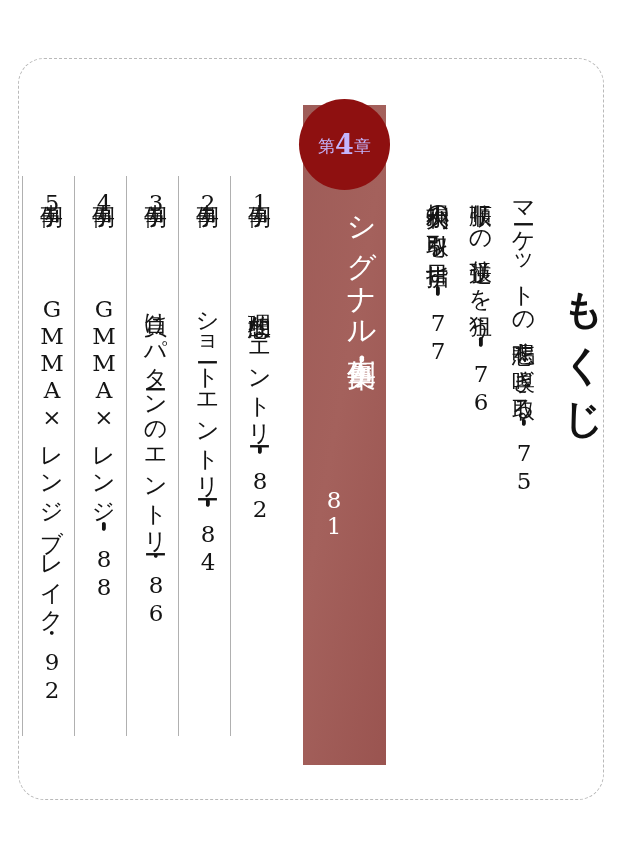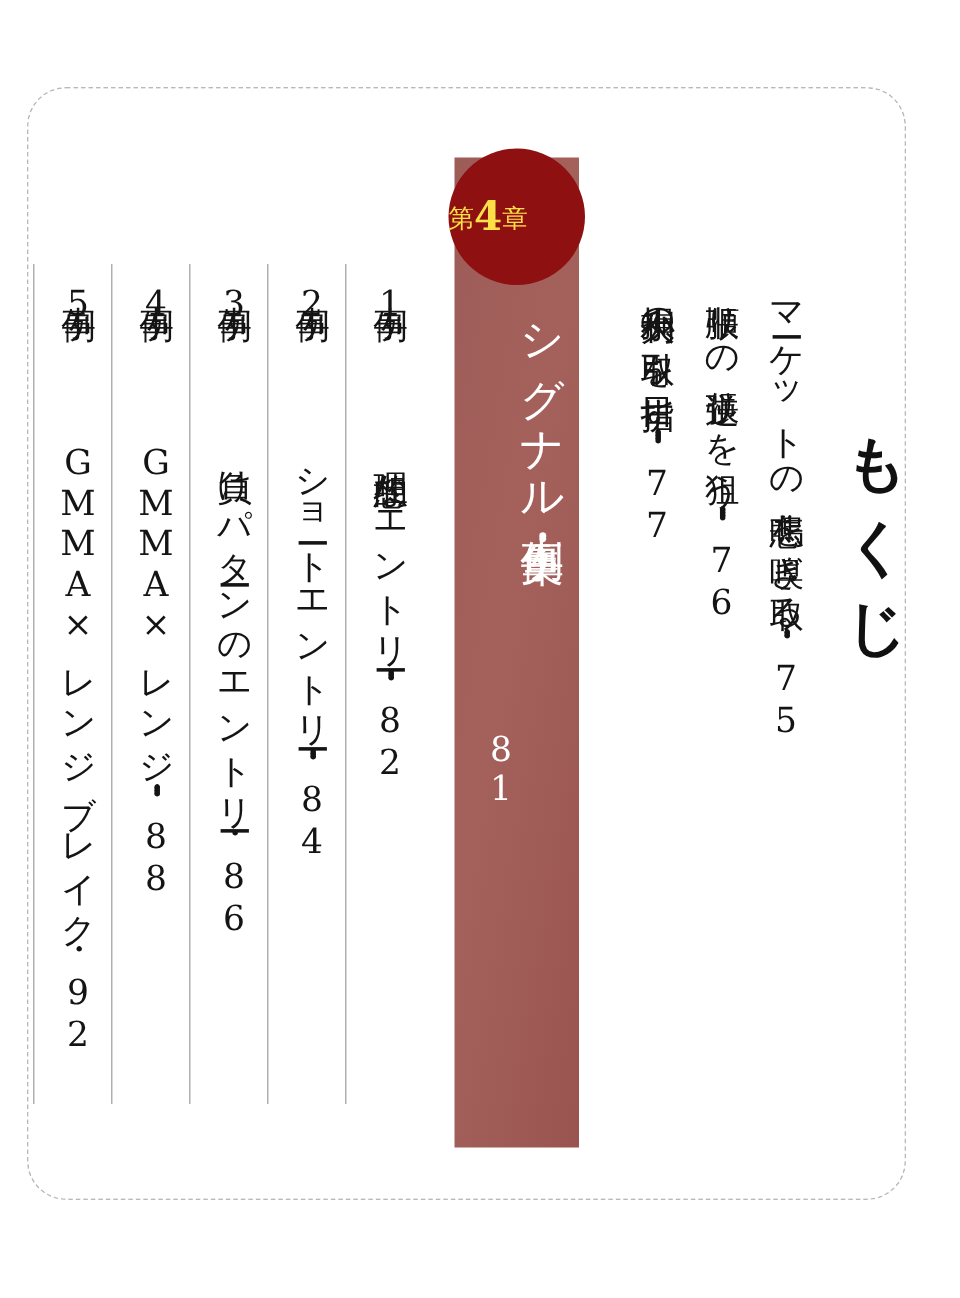--- a/index.html
+++ b/index.html
@@ -53,23 +53,24 @@
     background: linear-gradient(100deg, #9e5c58 0%, #a4615c 45%, #9a5450 100%);
   }
   .chapter-badge {
     position: absolute;
     left: 299px;
     top: 99px;
     width: 91px;
     height: 91px;
     border-radius: 50%;
     background: #8e1010;
-    color: #fde047;
+    color: #c4b5fd;
     display: flex;
     align-items: center;
+    justify-content: center;
   }
   .chapter-badge .badge-text {
     writing-mode: horizontal-tb;
     font-size: 17px;
     letter-spacing: 0px;
     white-space: nowrap;
     font-family: "DejaVu Serif", "Liberation Serif", serif;
   }
   .chapter-badge .badge-num {
     font-size: 27px;

